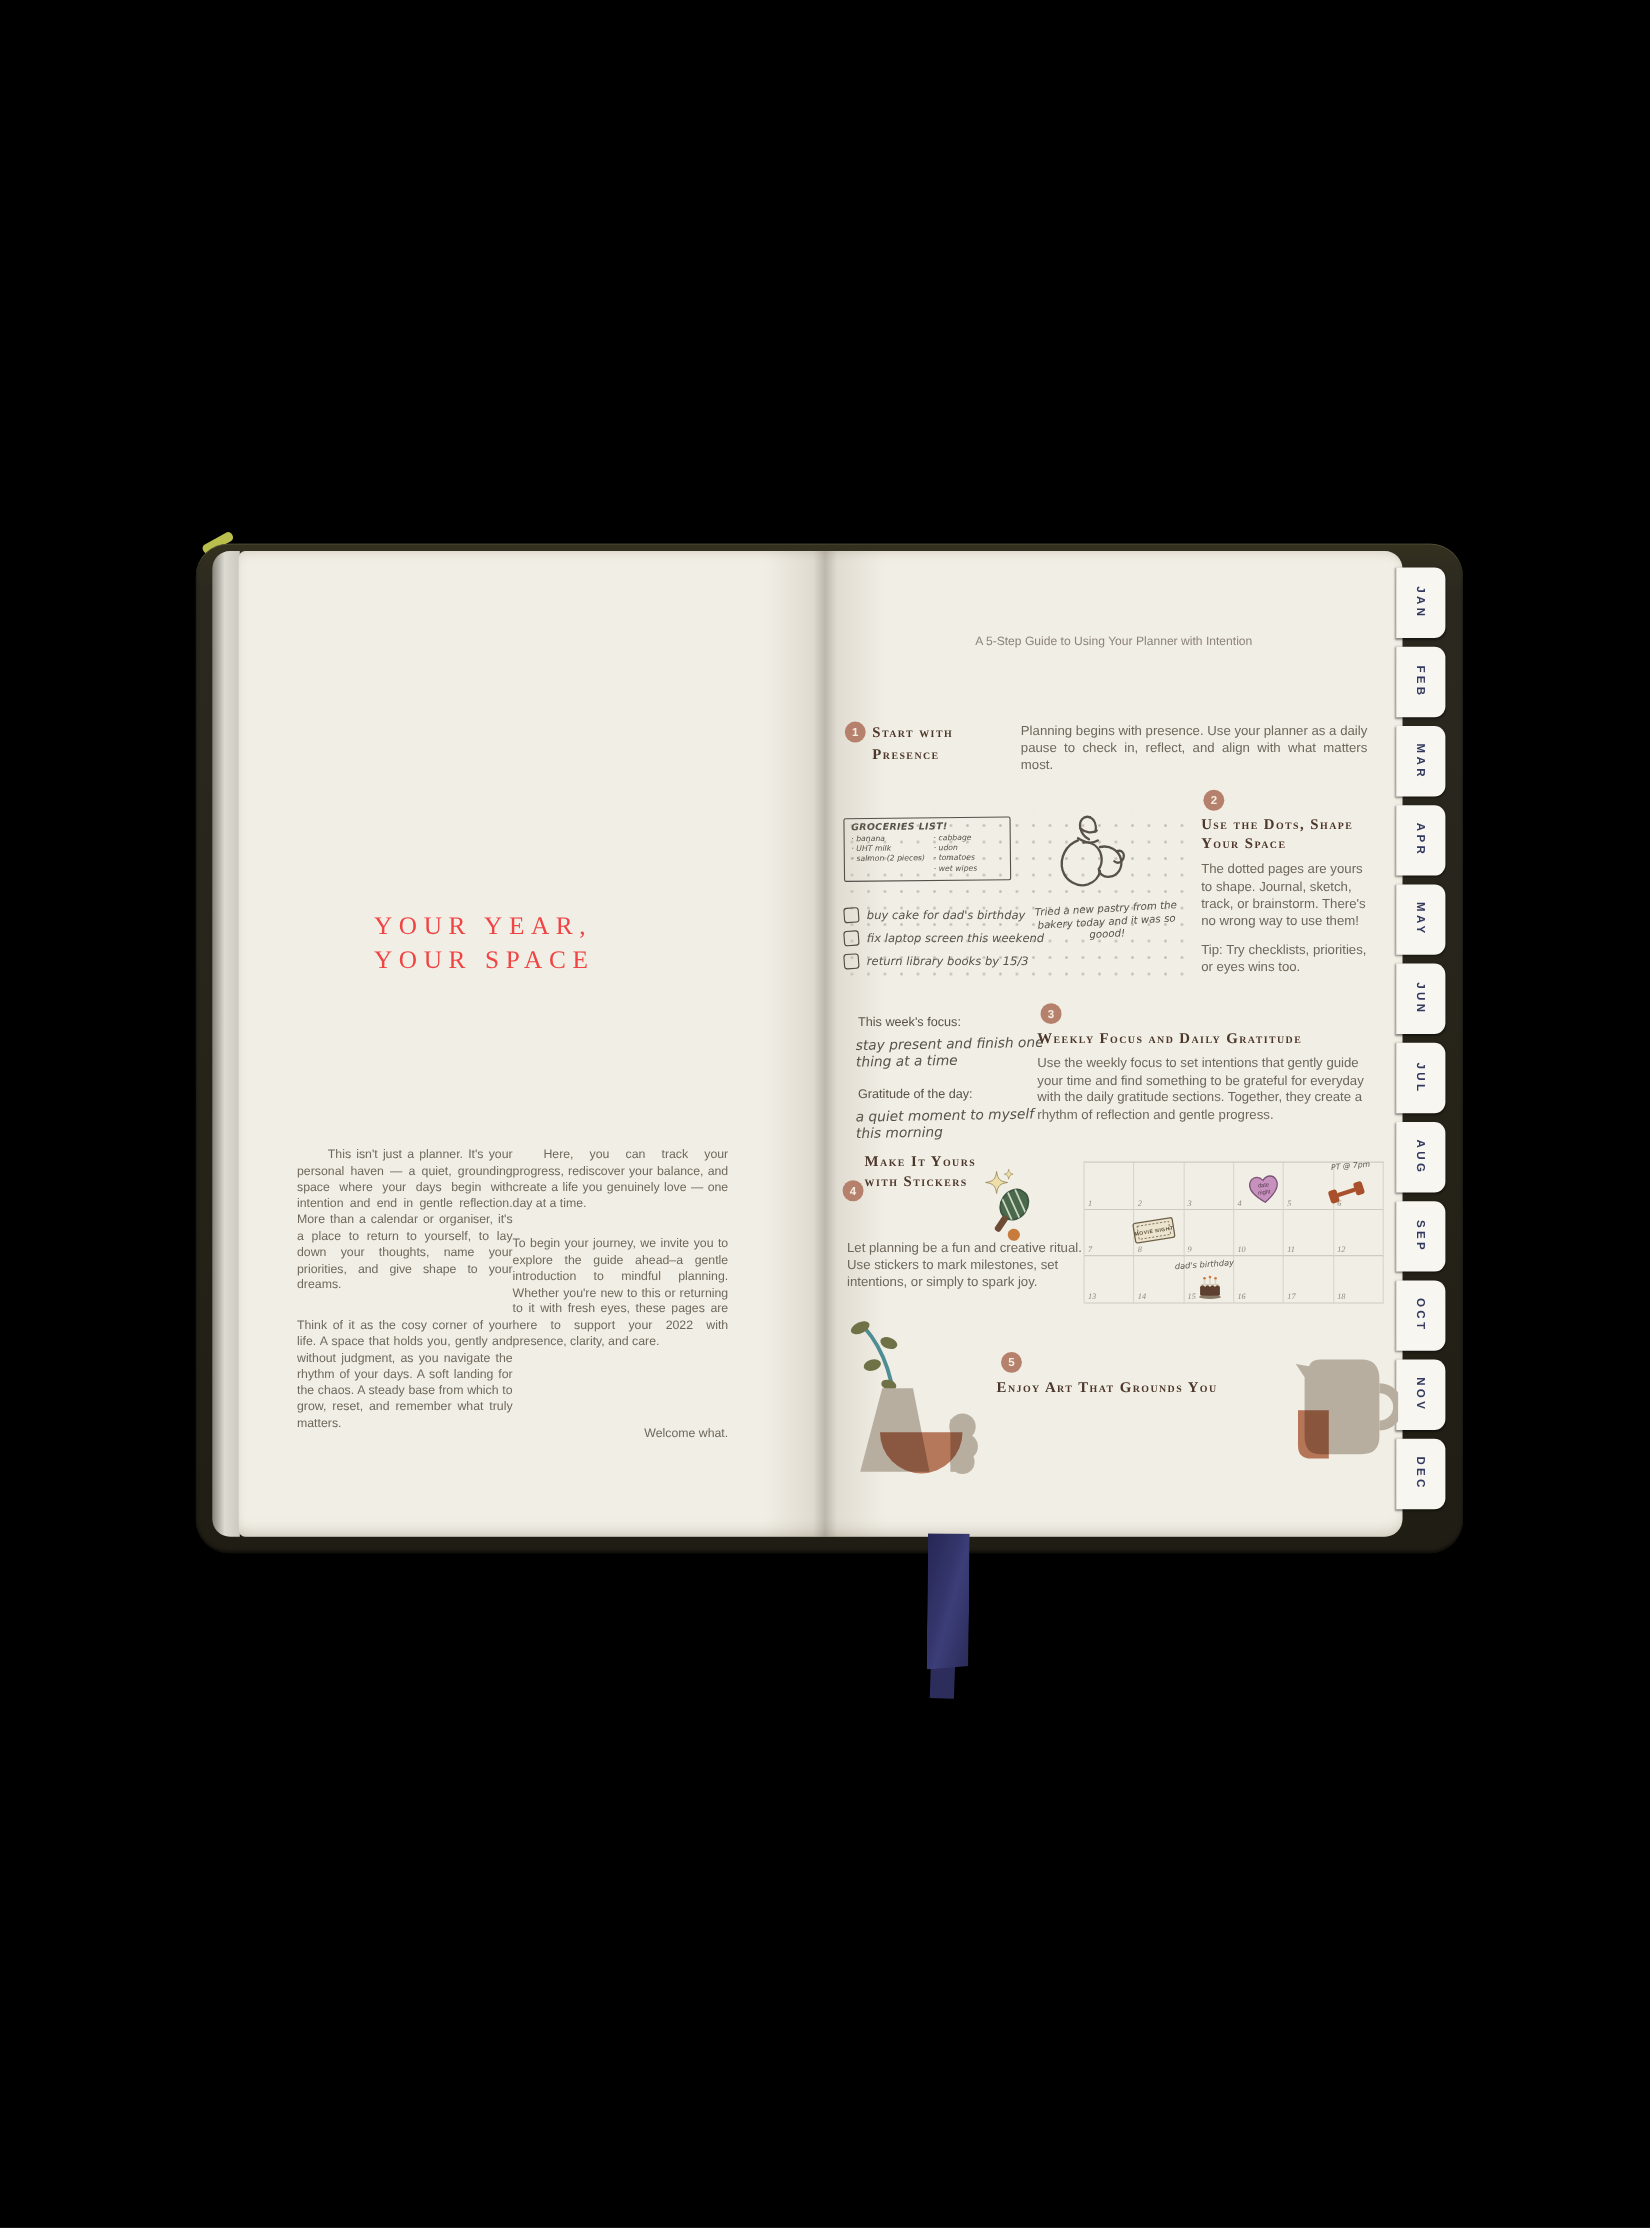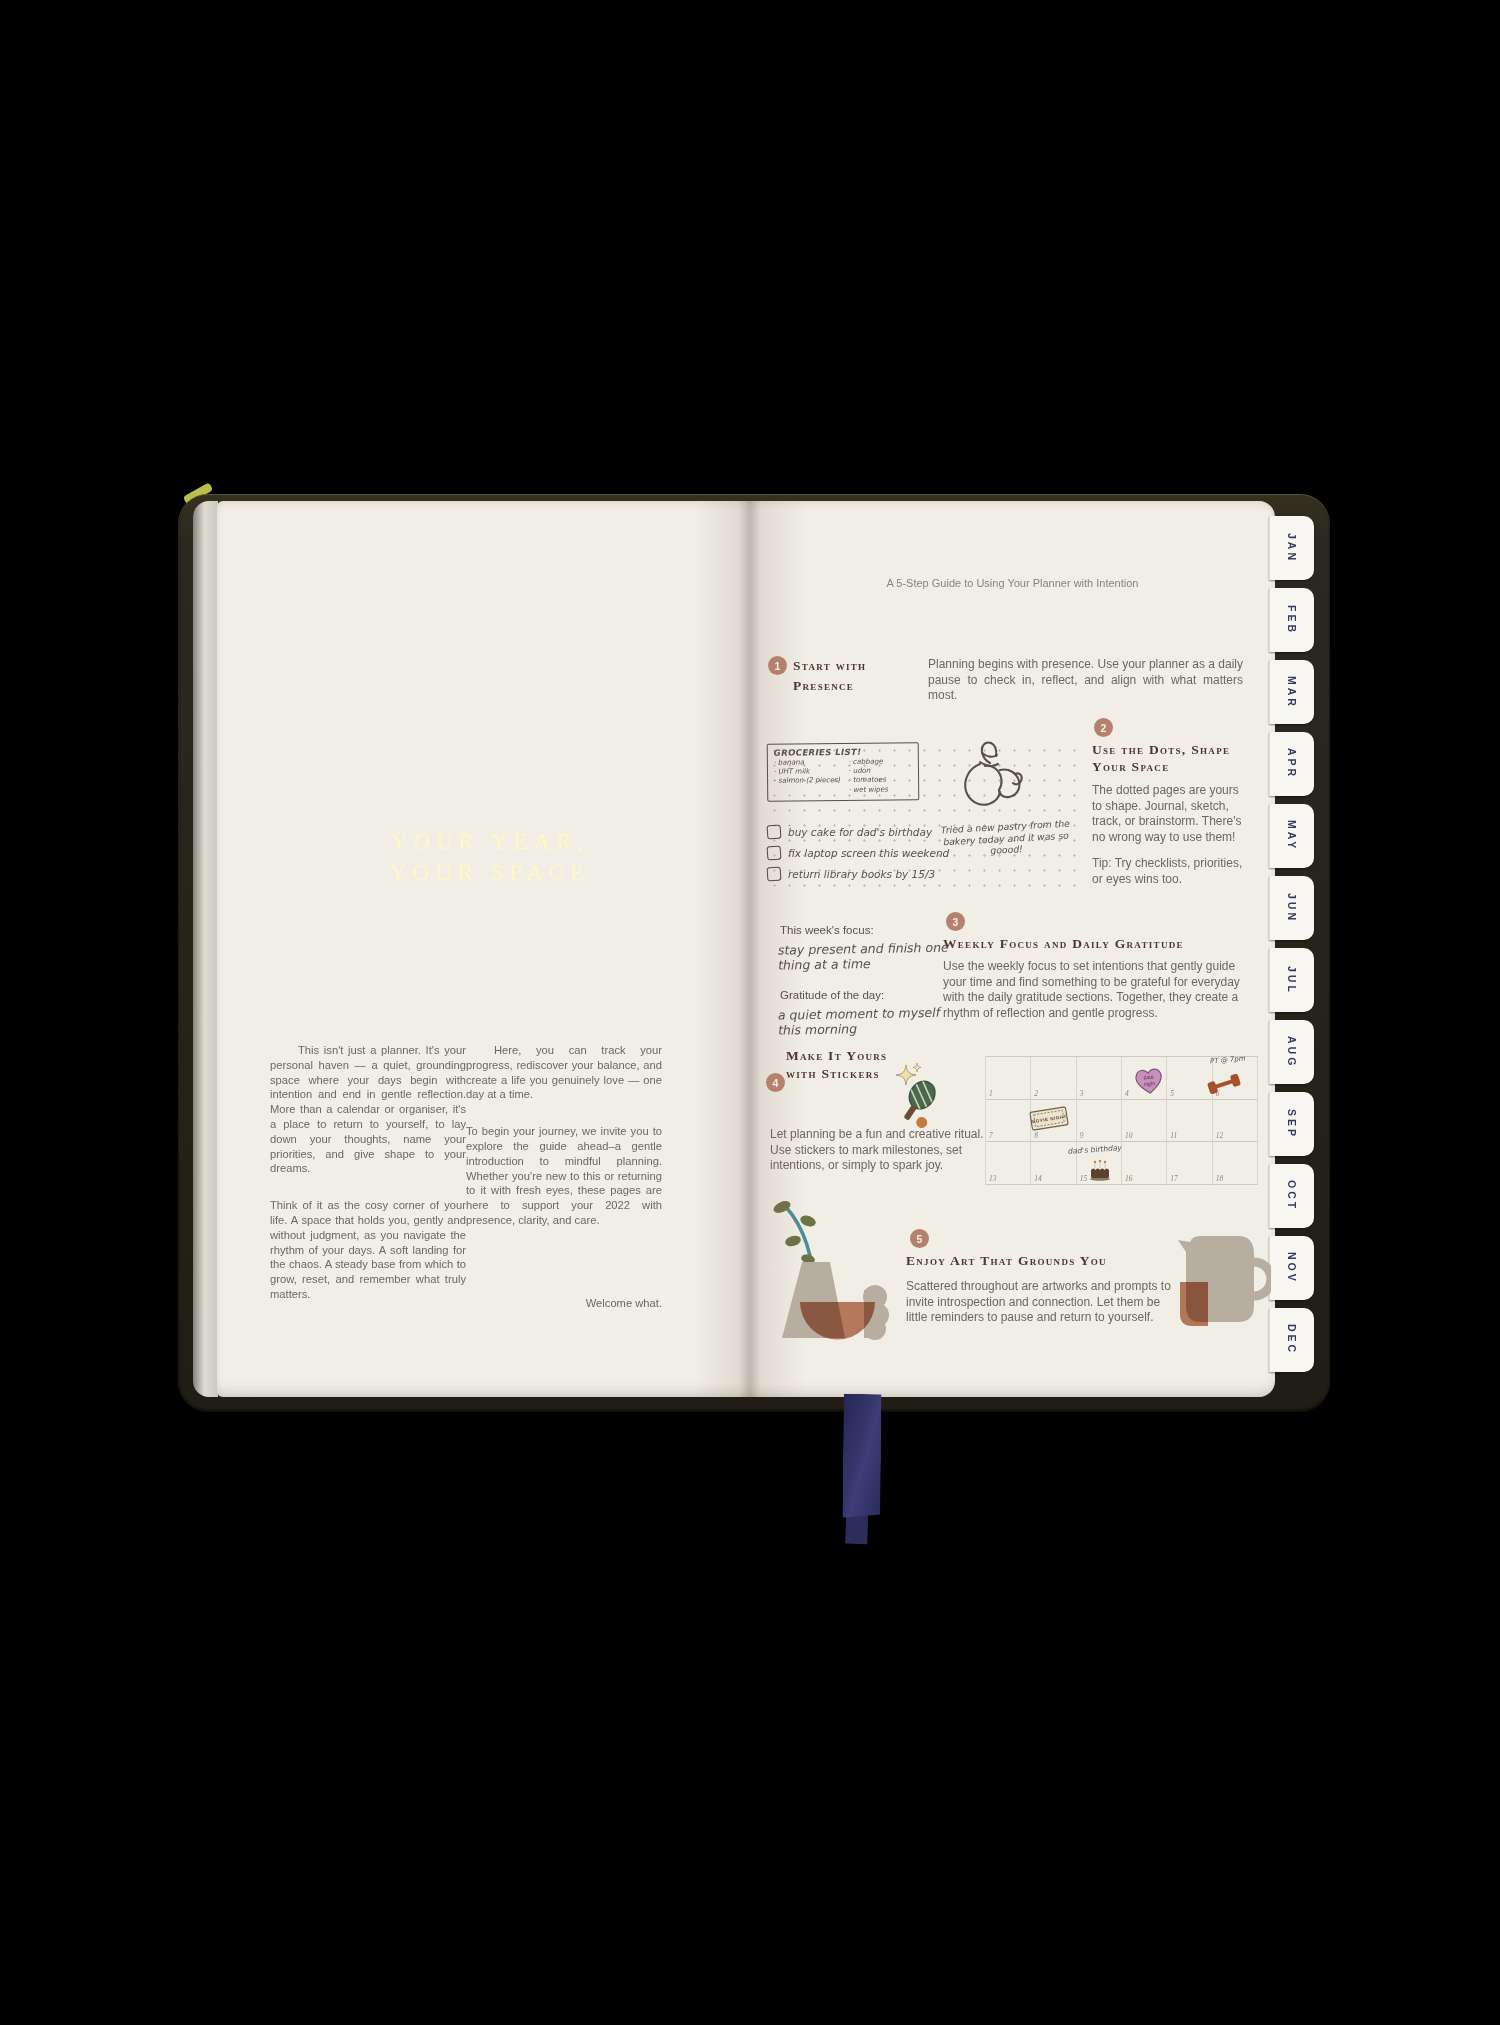--- a/index.html
+++ b/index.html
@@ -29,23 +29,23 @@
     color:#333a60;}
 
   
   .ribbon-tail{left:846px;top:1498px;width:22px;height:46px;background:#2c2d5a;
     transform:rotate(2deg);}
   .ribbon-main{left:843px;top:1394px;width:38px;height:124px;transform:rotate(.6deg);
     background:linear-gradient(105deg,#262754 0%,#34356b 42%,#3c3e79 55%,#2a2b58 100%);
     clip-path:polygon(0 0,100% 0,100% 97%,0 100%);}
 
   
-  .page-title{left:340px;top:826px;width:300px;text-align:center;
+  .page-title{left:340px;top:826px;width:300px;text-align:left;
     font-family:"Liberation Serif",serif;font-size:23px;line-height:31px;
-    letter-spacing:6px;color:#fef9c3;}
+    letter-spacing:6px;color:#ef4444;}
   .intro{left:270px;top:1043px;width:424px;display:flex;
     font-size:11.2px;line-height:14.8px;color:#6f685c;text-align:justify;}
   .intro .col{width:196px;}
   .intro p{margin:0;}
   .intro p.first{text-indent:28px;}
   .intro p + p{margin-top:22px;}
   .signoff{margin-top:68px;text-align:right;}
 
   
   .guide-header{left:840px;top:577px;width:345px;text-align:center;
@@ -341,21 +341,20 @@
       </g>
     <g fill="#c77c3e">
         <circle cx="9" cy="7" r="1.2"></circle>
         <circle cx="14" cy="6" r="1.2"></circle>
         <circle cx="19" cy="7" r="1.2"></circle>
       </g>
   </svg>
 
   <div class="abs badge" style="left:910px;top:1229px">5</div>
   <div class="abs step-h" style="left:906px;top:1251px;white-space:nowrap">Enjoy Art That Grounds You</div>
-  <div class="abs step-body" style="left:906px;top:1279px;width:272px">Scattered throughout are artworks and prompts to invite introspection and connection. Let them be little reminders to pause and return to yourself.</div>
 
   <svg class="abs" style="left:772px;top:1195px" width="125" height="150" viewBox="0 0 125 150">
     <path d="M14,12 C30,30 44,62 42,105" stroke="#4f8d95" stroke-width="3.5" fill="none"></path>
     <g fill="#6f7147">
       <ellipse cx="10" cy="12" rx="9" ry="5" transform="rotate(-25 10 12)"></ellipse>
       <ellipse cx="36" cy="26" rx="8" ry="5" transform="rotate(20 36 26)"></ellipse>
       <ellipse cx="21" cy="46" rx="8" ry="5" transform="rotate(-15 21 46)"></ellipse>
       <ellipse cx="36" cy="64" rx="7" ry="4.5" transform="rotate(15 36 64)"></ellipse>
     </g>
     <path d="M30,67 L58,67 L73,143 L10,143 Z" fill="#b7aea0"></path>

